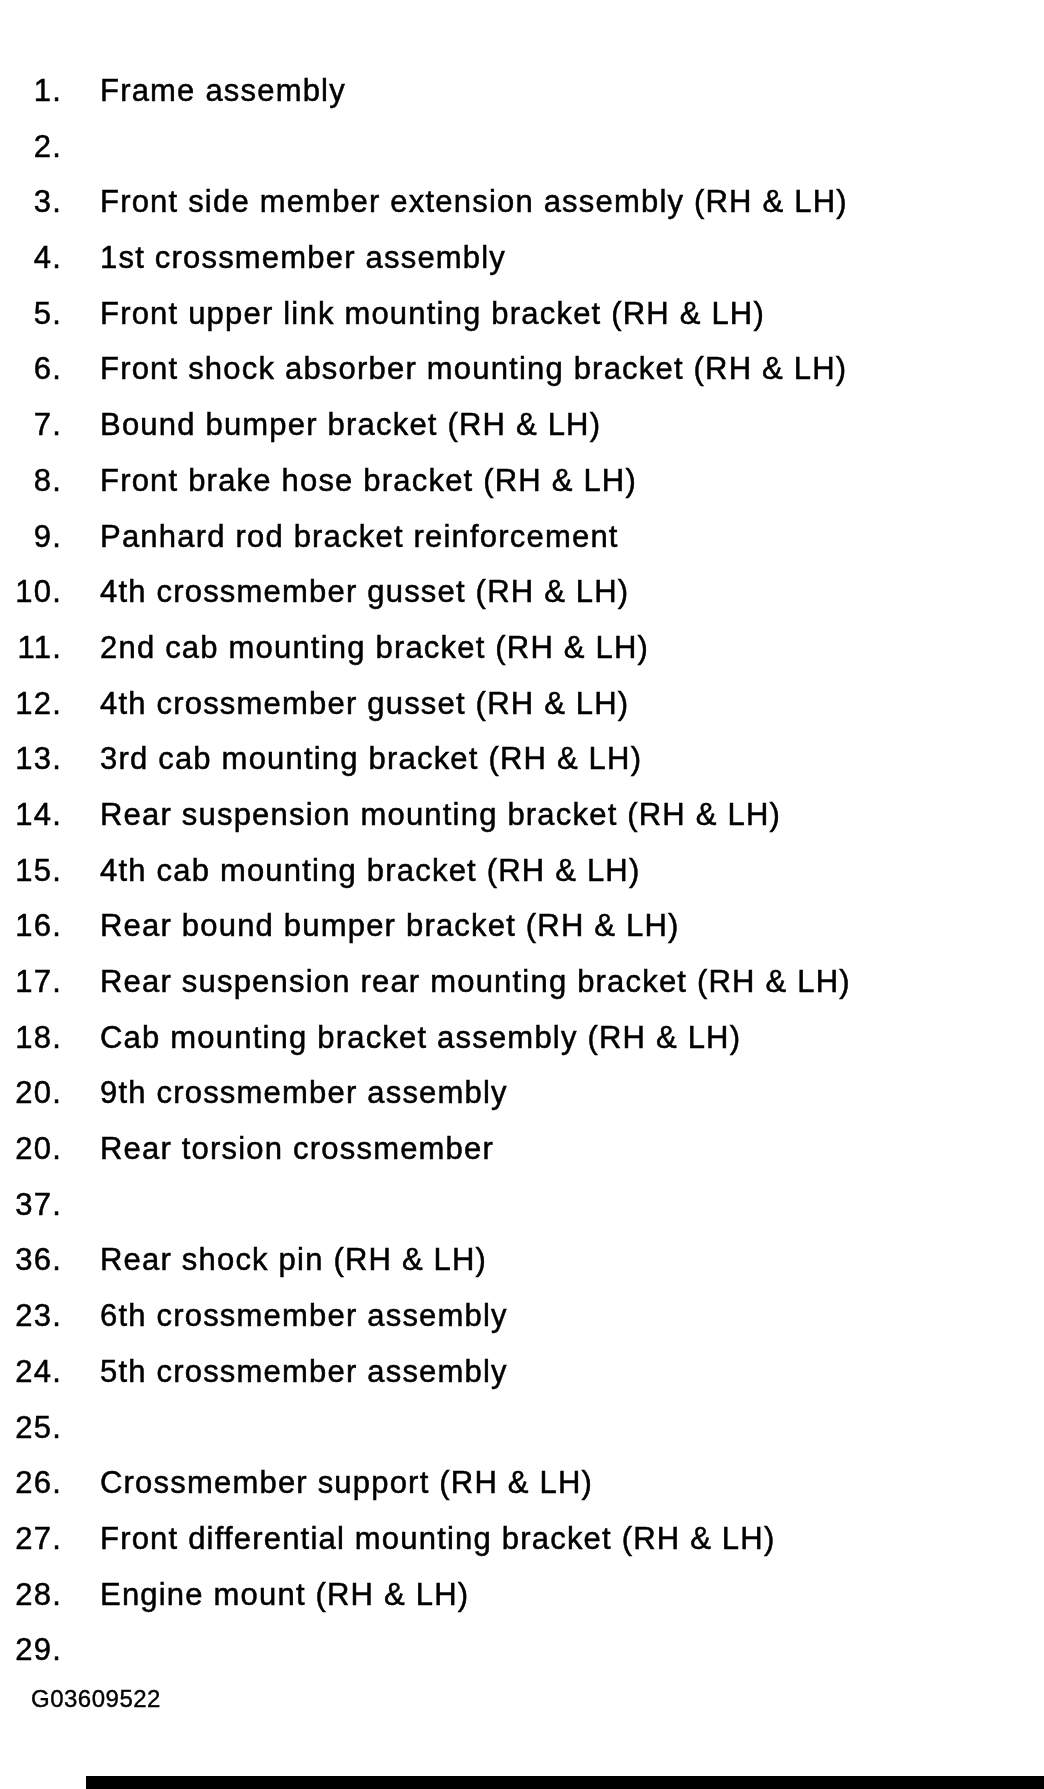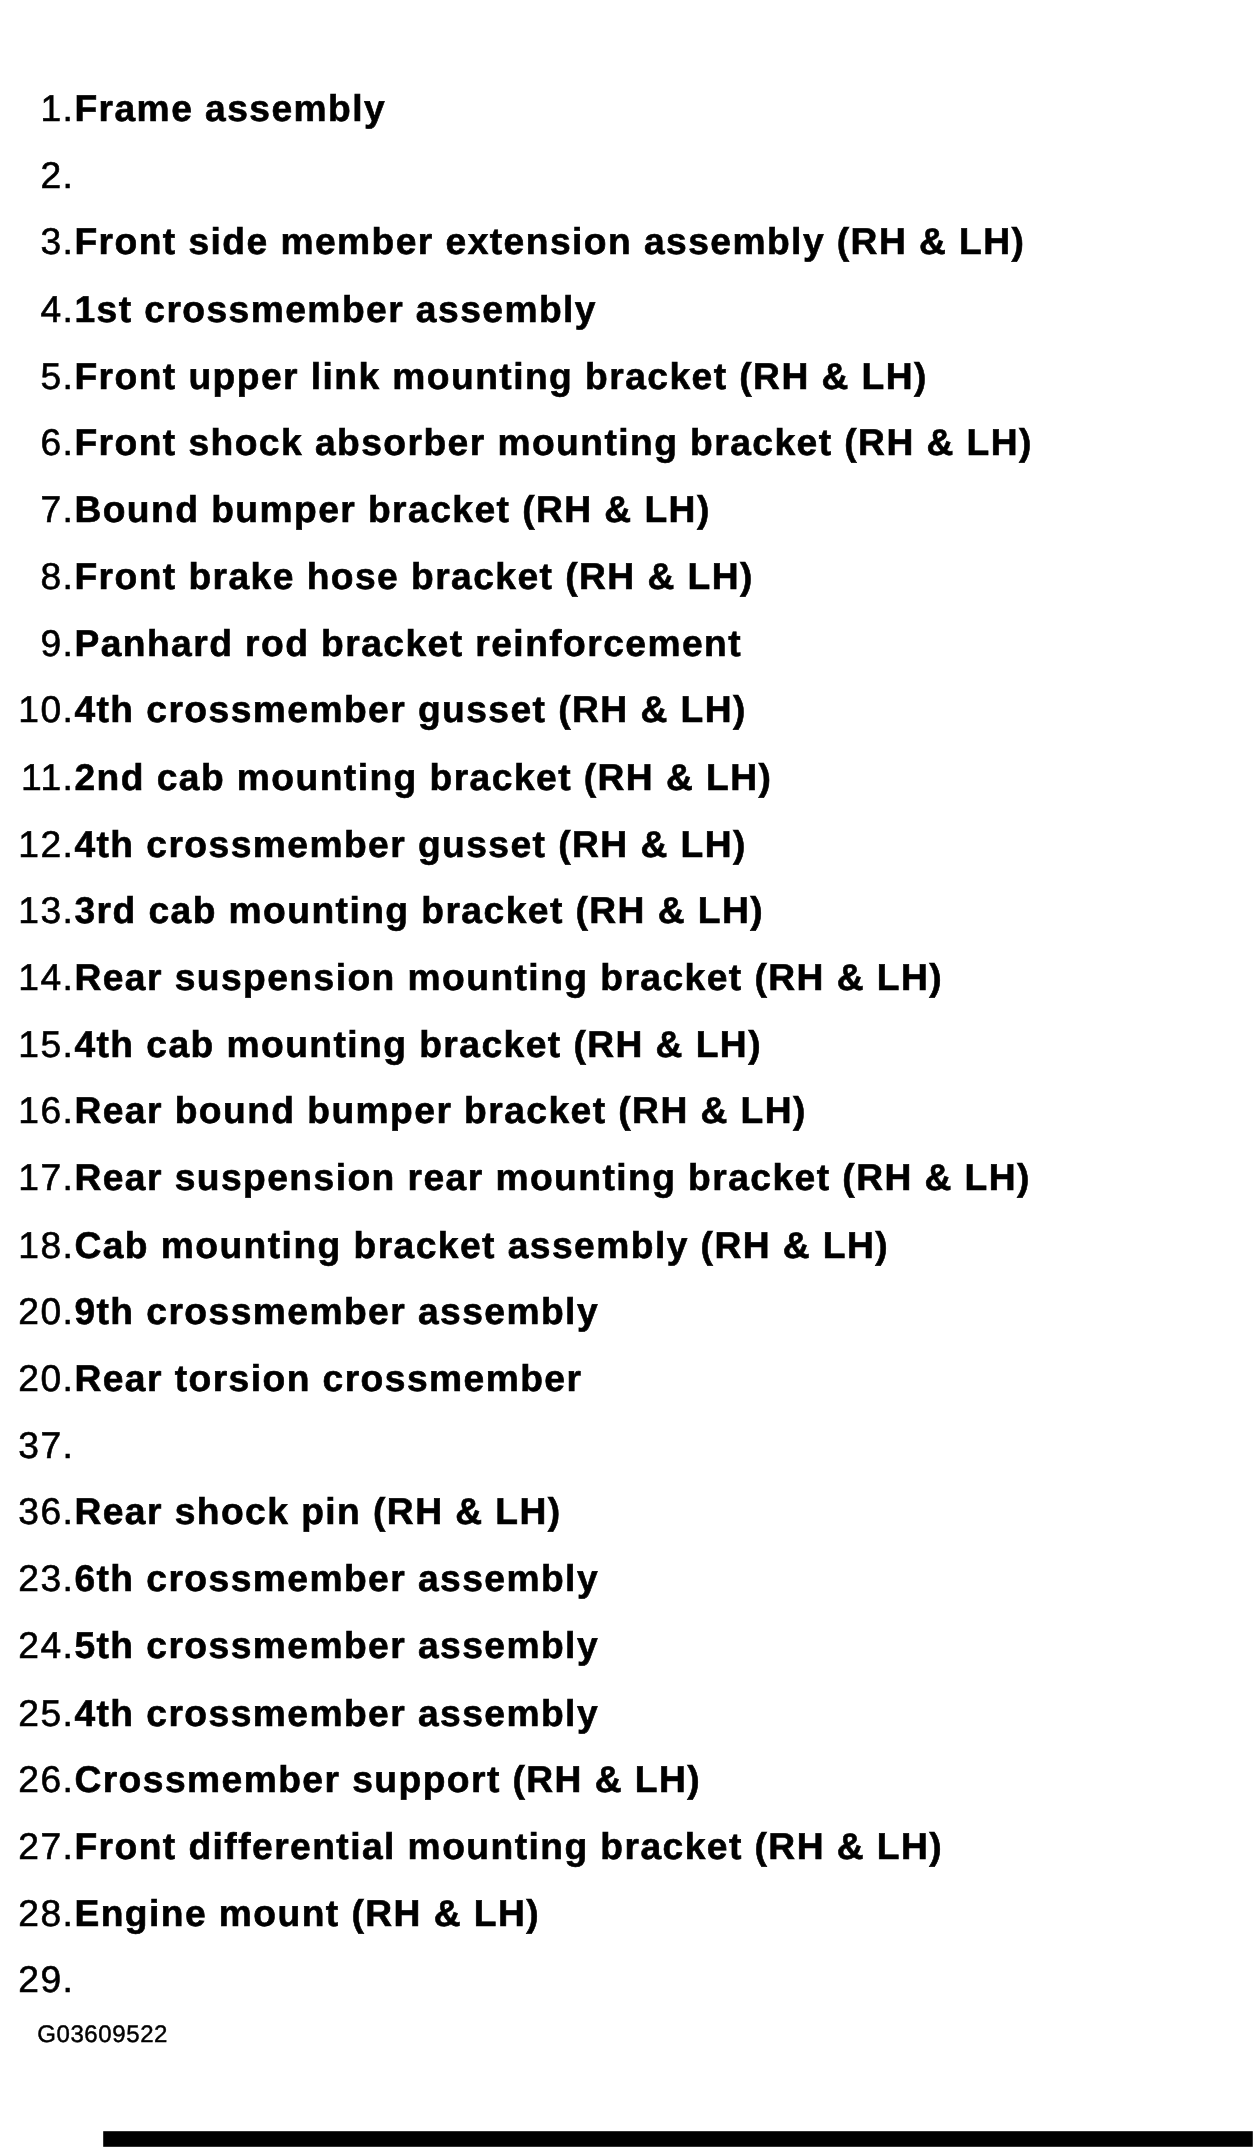--- a/index.html
+++ b/index.html
@@ -28,27 +28,27 @@
     letter-spacing: 1.2px;
     white-space: nowrap;
     -webkit-text-stroke: 0.5px #000000;
   }
   .legend-num {
     flex: 0 0 62px;
     width: 62px;
     text-align: right;
   }
   .legend-label {
-    font-weight: bold;
+    margin-left: 38px;
   }
   .figure-id {
     position: absolute;
     left: 31px;
     top: 1685px;
-    font-size: 20px;
+    font-size: 24px;
     letter-spacing: 0.5px;
     -webkit-text-stroke: 0.4px #000000;
   }
   .scan-bar {
     position: absolute;
     left: 86px;
     right: 0;
     bottom: 0;
     height: 13px;
     background: #000000;
@@ -147,21 +147,20 @@
     <div class="legend-row">
       <span class="legend-num">23.</span>
       <span class="legend-label">6th crossmember assembly</span>
     </div>
     <div class="legend-row">
       <span class="legend-num">24.</span>
       <span class="legend-label">5th crossmember assembly</span>
     </div>
     <div class="legend-row">
       <span class="legend-num">25.</span>
-      <span class="legend-label">4th crossmember assembly</span>
     </div>
     <div class="legend-row">
       <span class="legend-num">26.</span>
       <span class="legend-label">Crossmember support (RH &amp; LH)</span>
     </div>
     <div class="legend-row">
       <span class="legend-num">27.</span>
       <span class="legend-label">Front differential mounting bracket (RH &amp; LH)</span>
     </div>
     <div class="legend-row">

